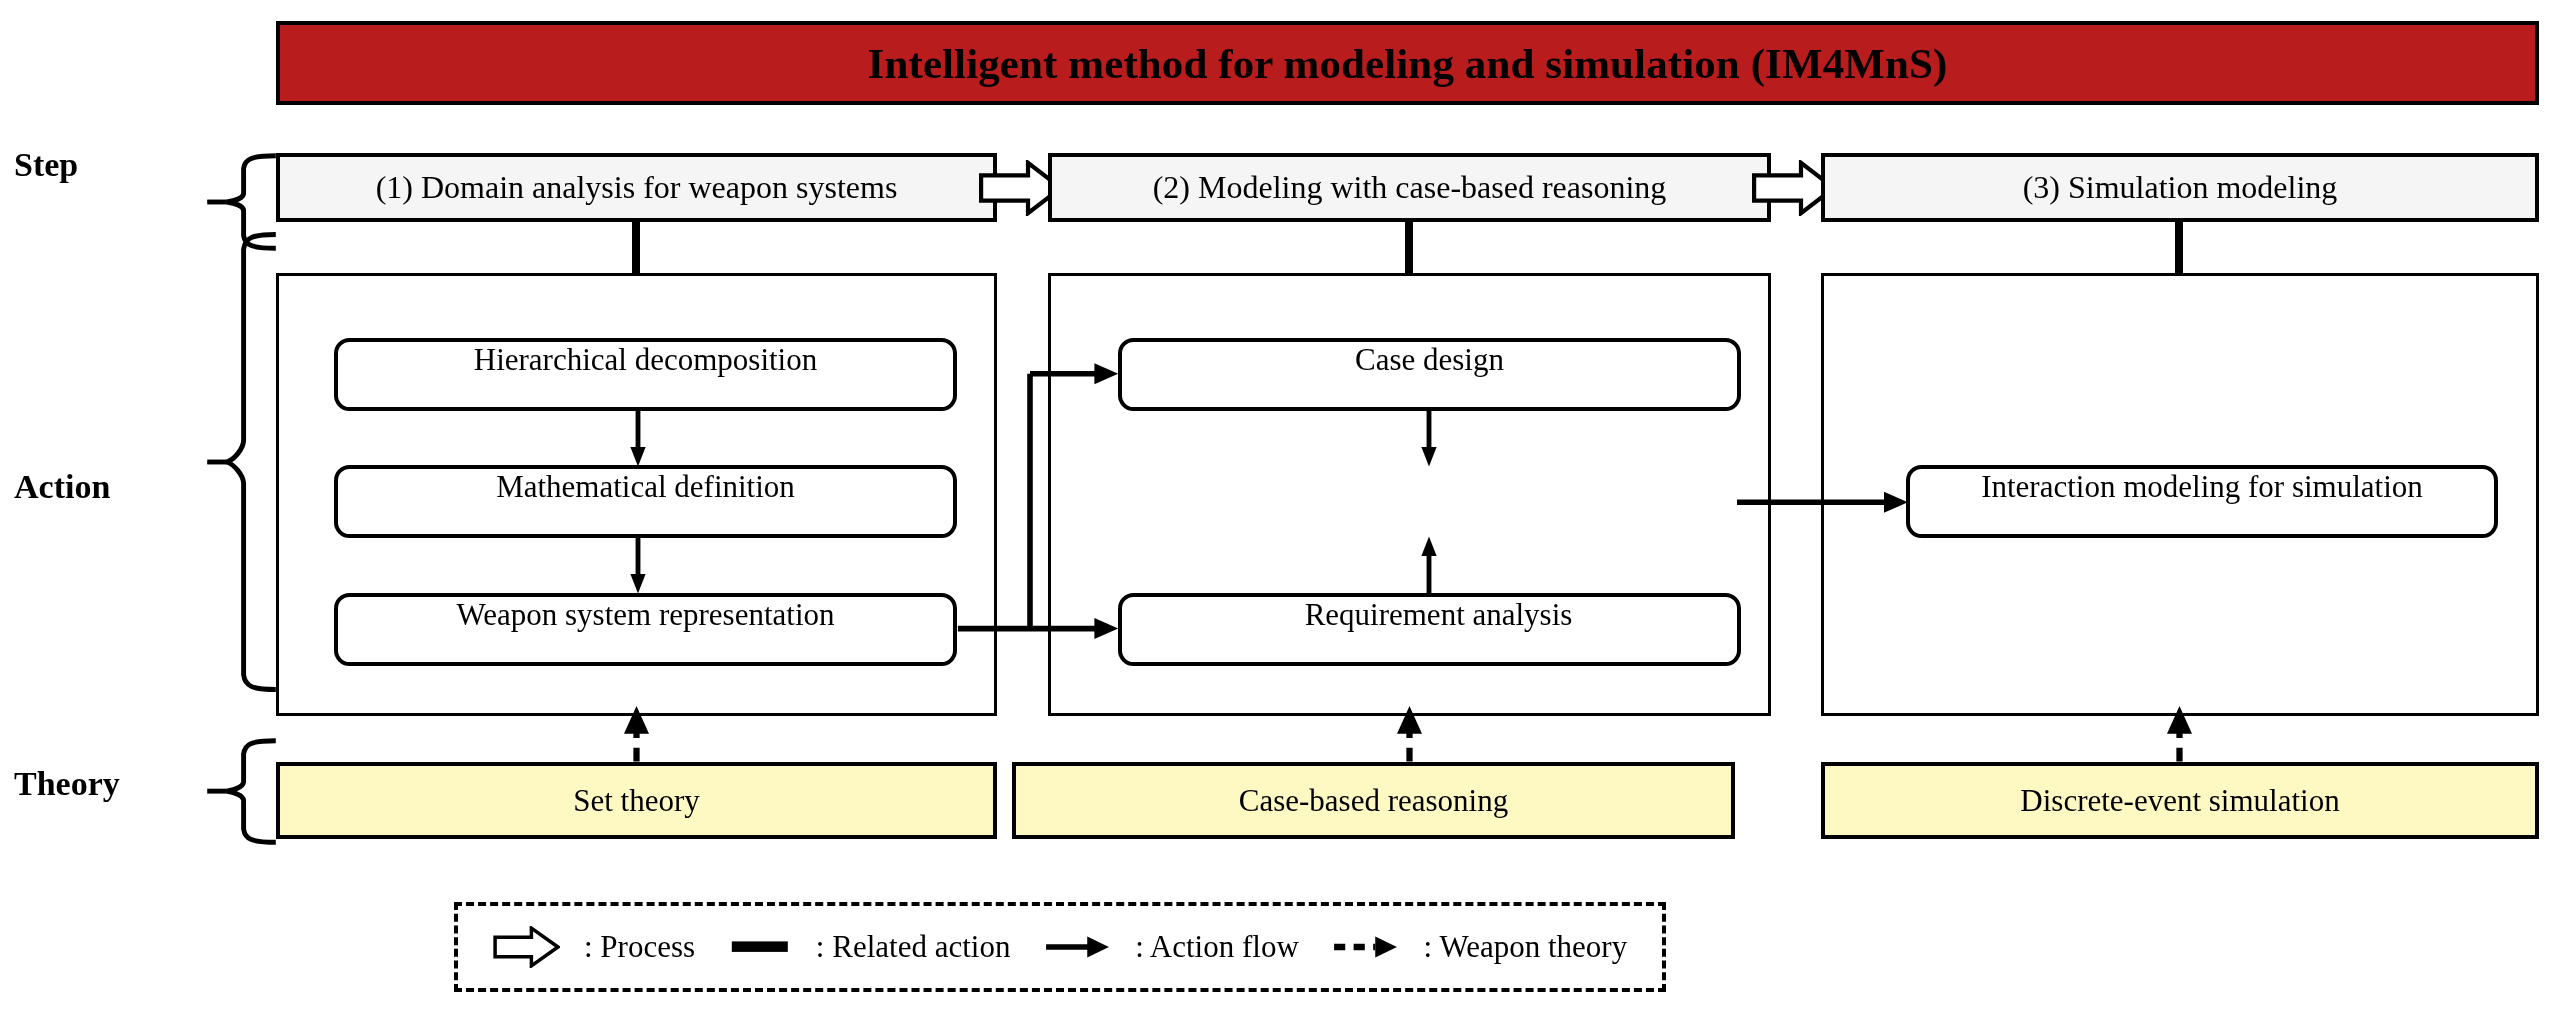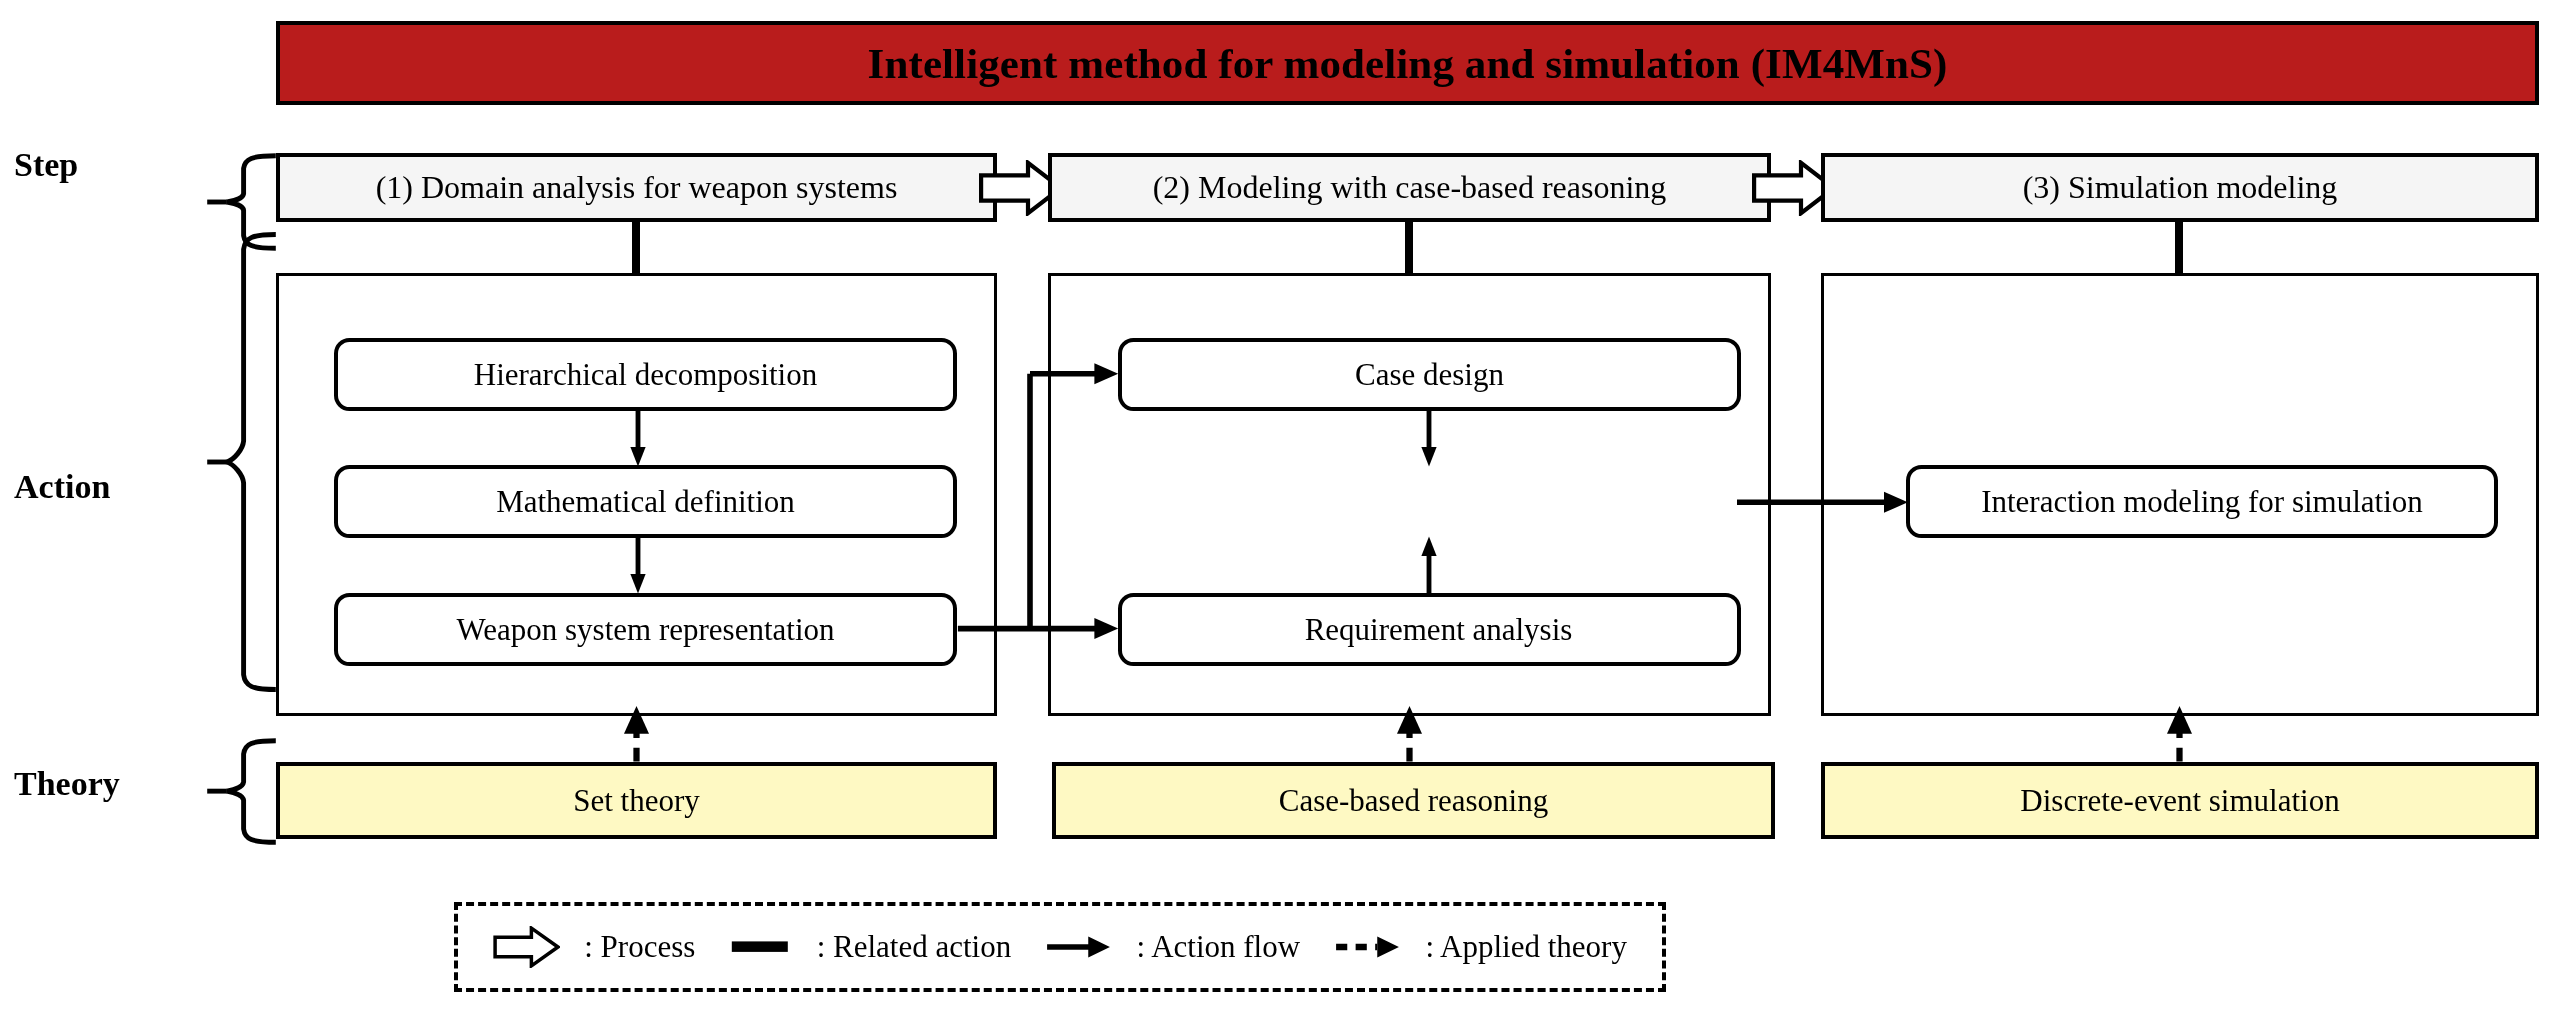--- a/index.html
+++ b/index.html
@@ -65,21 +65,21 @@
   .action-container {
     border: 3.5px solid #000;
     background: #ffffff;
   }
 
   
   .action-box {
     border: 4.2px solid #000;
     border-radius: 15.4px;
     background: #ffffff;
-    display: flex; align-items: center; justify-content: center;
+    display: flex; align-items: flex-start; justify-content: center;
     font-size: 31px;
     white-space: nowrap;
   }
 
   
   .theory-box {
     border: 4.2px solid #000;
     background: #fef9c3;
     display: flex; align-items: center; justify-content: center;
     font-size: 31px;
@@ -234,21 +234,21 @@
     <path d="M22 0 L4 40 L40 40 Z" fill="#000"></path>
   </svg>
   <svg class="flow" style="left:2164px; top:706px;" width="31" height="57" viewBox="0 0 44 82">
     <path d="M22 80 L22 34" stroke="#000" stroke-width="9" fill="none" stroke-dasharray="20 14"></path>
     <path d="M22 0 L4 40 L40 40 Z" fill="#000"></path>
   </svg>
 
   <div class="abs theory-box" style="left:276px; top:762px; width:721px; height:77px;">
     <span>Set theory</span>
   </div>
-  <div class="abs theory-box" style="left:1052px; top:762px; width:723px; height:77px;">
+  <div class="abs theory-box" style="left:1012px; top:762px; width:723px; height:77px;">
     <span>Case-based reasoning</span>
   </div>
   <div class="abs theory-box" style="left:1821px; top:762px; width:718px; height:77px;">
     <span>Discrete-event simulation</span>
   </div>
 
   <div class="abs legend-box">
 
     <div class="legend-item">
       <span class="legend-glyph">
@@ -278,19 +278,19 @@
       <span class="legend-label">: Action flow</span>
     </div>
 
     <div class="legend-item">
       <span class="legend-glyph">
         <svg width="67" height="42" viewBox="0 0 96 60">
           <path d="M3 30 L62 30" stroke="#000" stroke-width="9" fill="none" stroke-dasharray="16 12"></path>
           <path d="M93 30 L62 15 L62 45 Z" fill="#000"></path>
         </svg>
       </span>
-      <span class="legend-label">: Applied theory</span>
+      <span class="legend-label">: Weapon theory</span>
     </div>
 
   </div>
 
 </div>
 
 
 </body></html>

